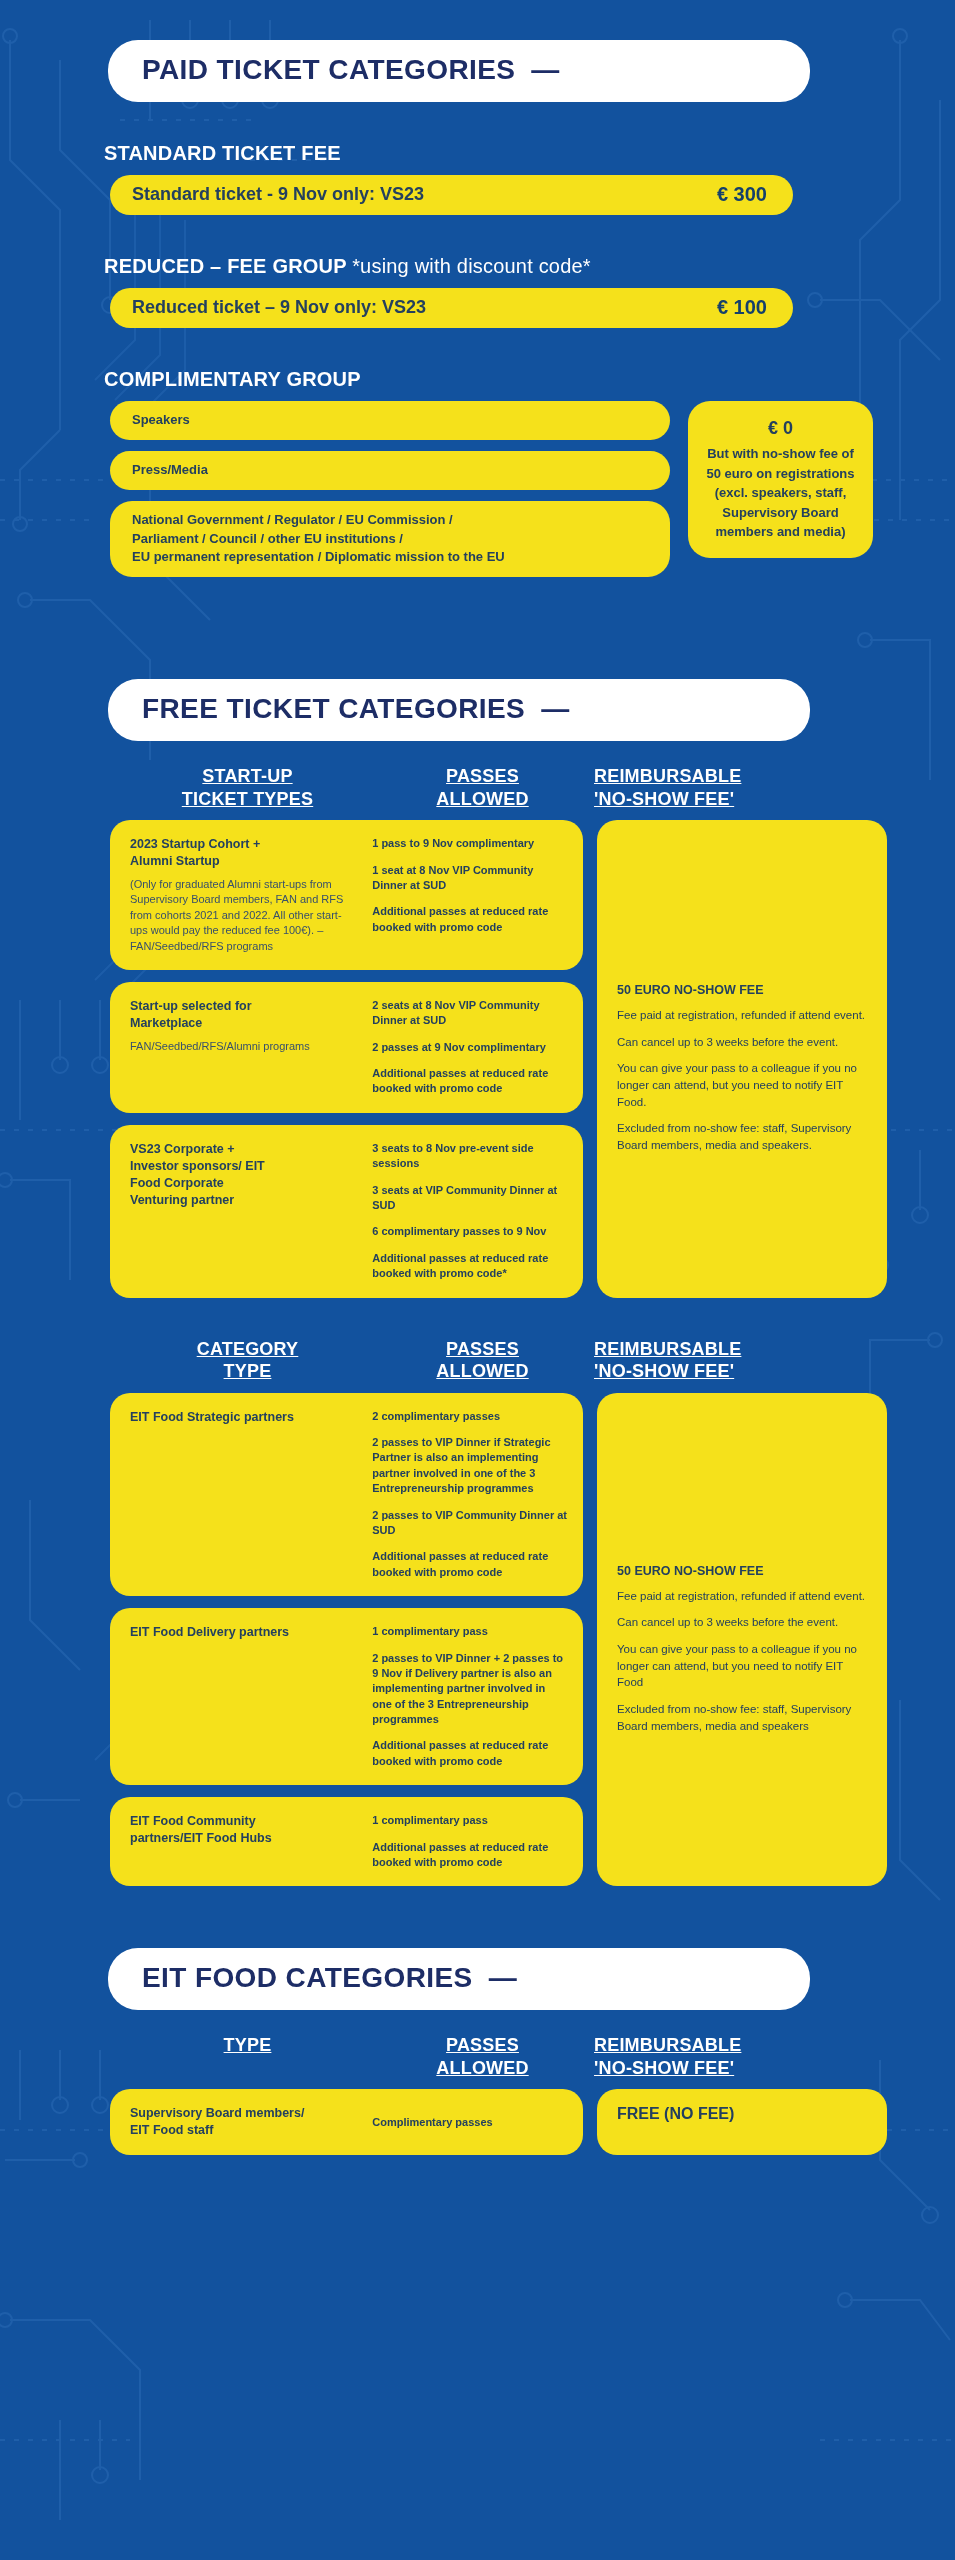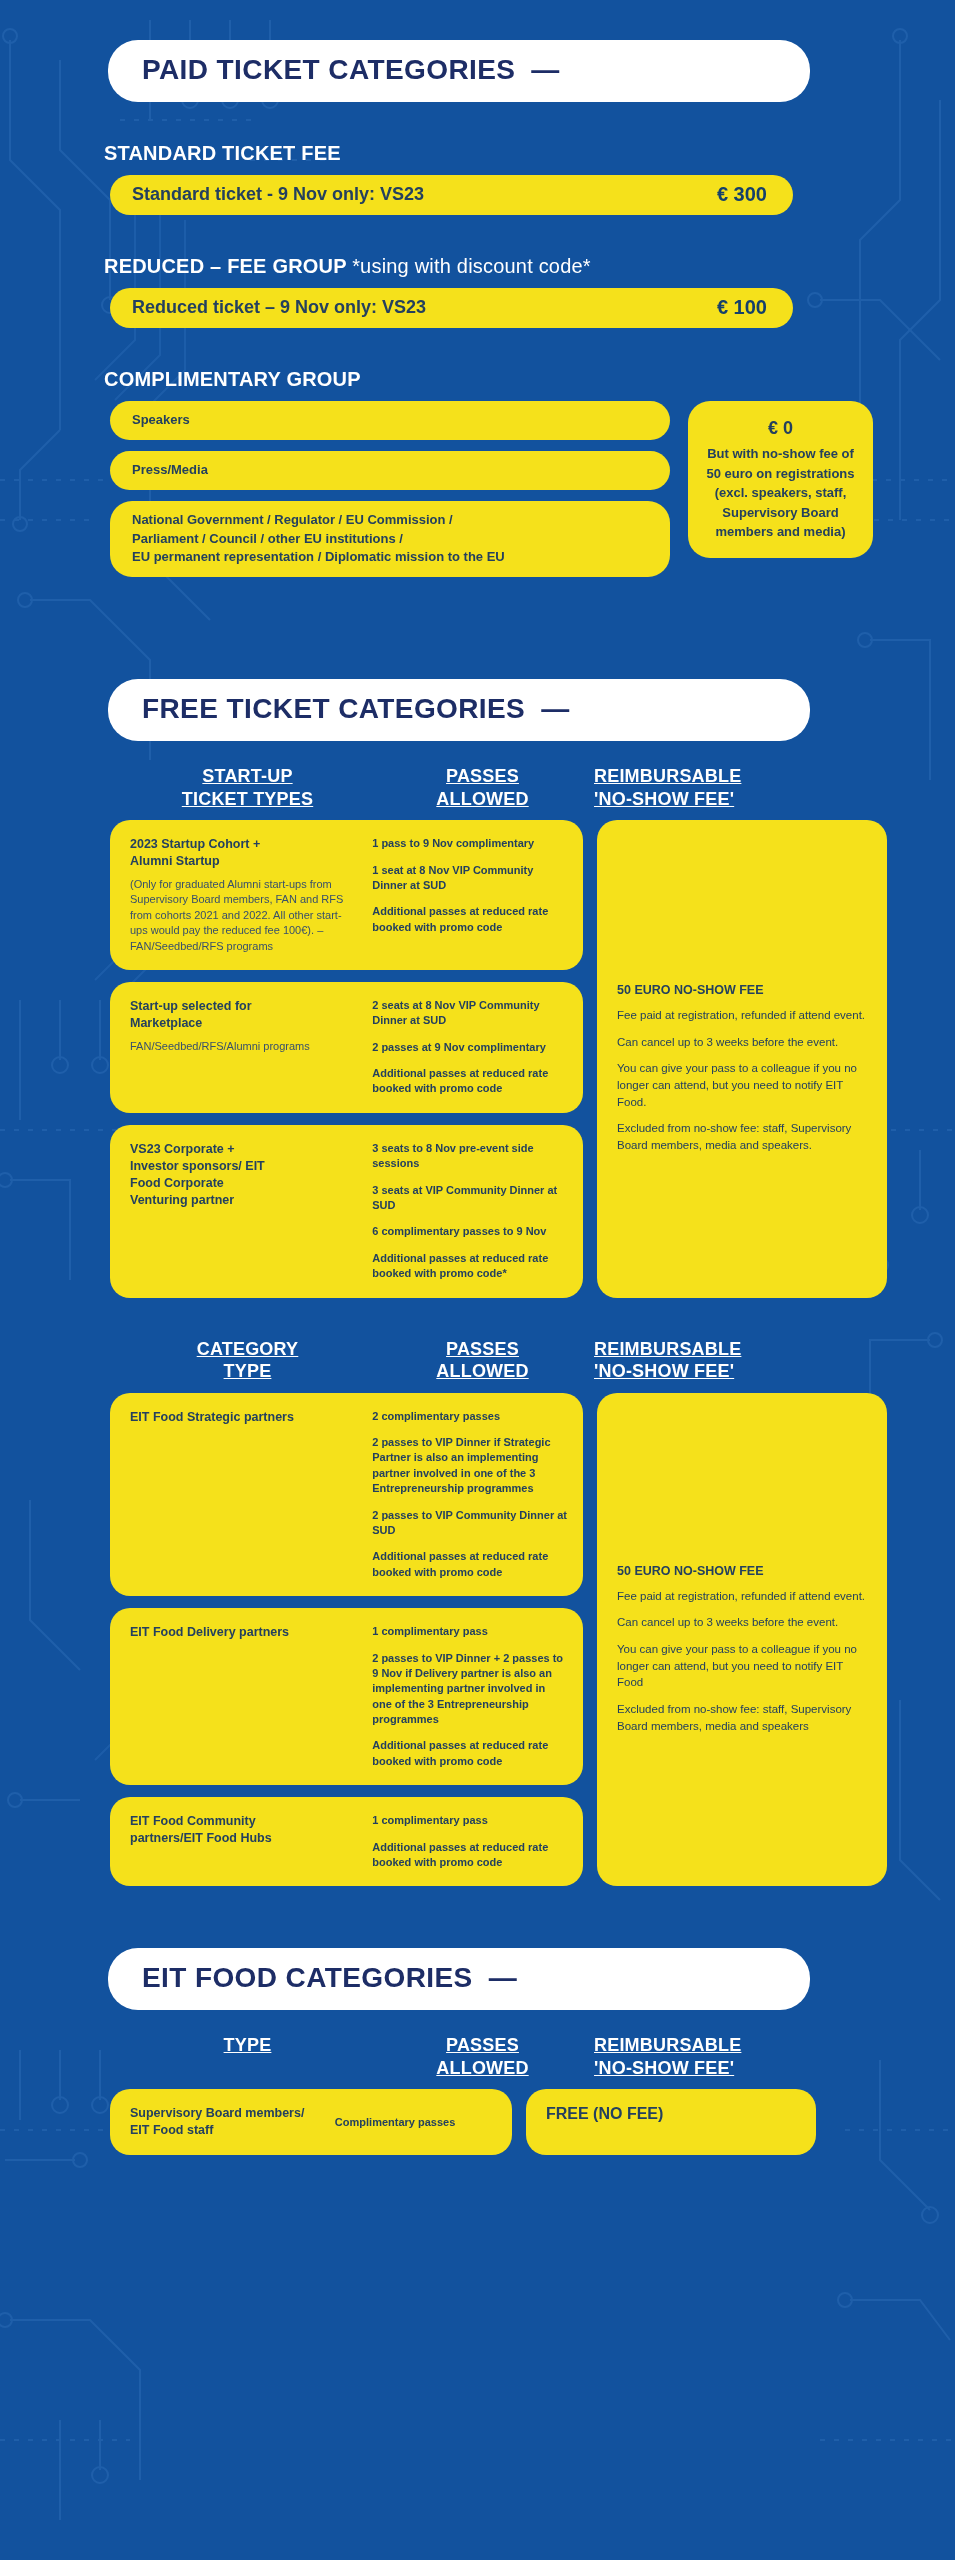--- a/index.html
+++ b/index.html
@@ -112,21 +112,21 @@
     display:flex; flex-direction:column; justify-content:center;
   }
   .noshow-title{ font-size:12.5px; font-weight:bold; margin-bottom:10px;margin-top:19px;}
   .noshow-p{ font-size:11.5px; line-height:1.45; margin-bottom:10px; }
   .noshow-p:last-child{ margin-bottom:0; }
 
   
   .eit-table-head{ display:flex; margin-left:110px; width:780px; margin-bottom:10px;}
   .eit-body{ display:flex; margin-left:110px; gap:14px; }
   .eit-row{
-    background:#f5e11b; border-radius:20px; width:402px;
+    background:#f5e11b; border-radius:20px; width:473px;
     display:flex; align-items:center; padding:16px 16px 16px 20px; gap:26px; color:#24405e;
   }
   .eit-free{
     background:#f5e11b; border-radius:20px; width:290px;
     display:flex; align-items:flex-start; padding:16px 20px; color:#24405e;
     font-size:16px; font-weight:bold;
   }
   .spacer-sm{ height:24px; }
   .spacer-md{ height:40px; }
   .spacer-lg{ height:62px; }

